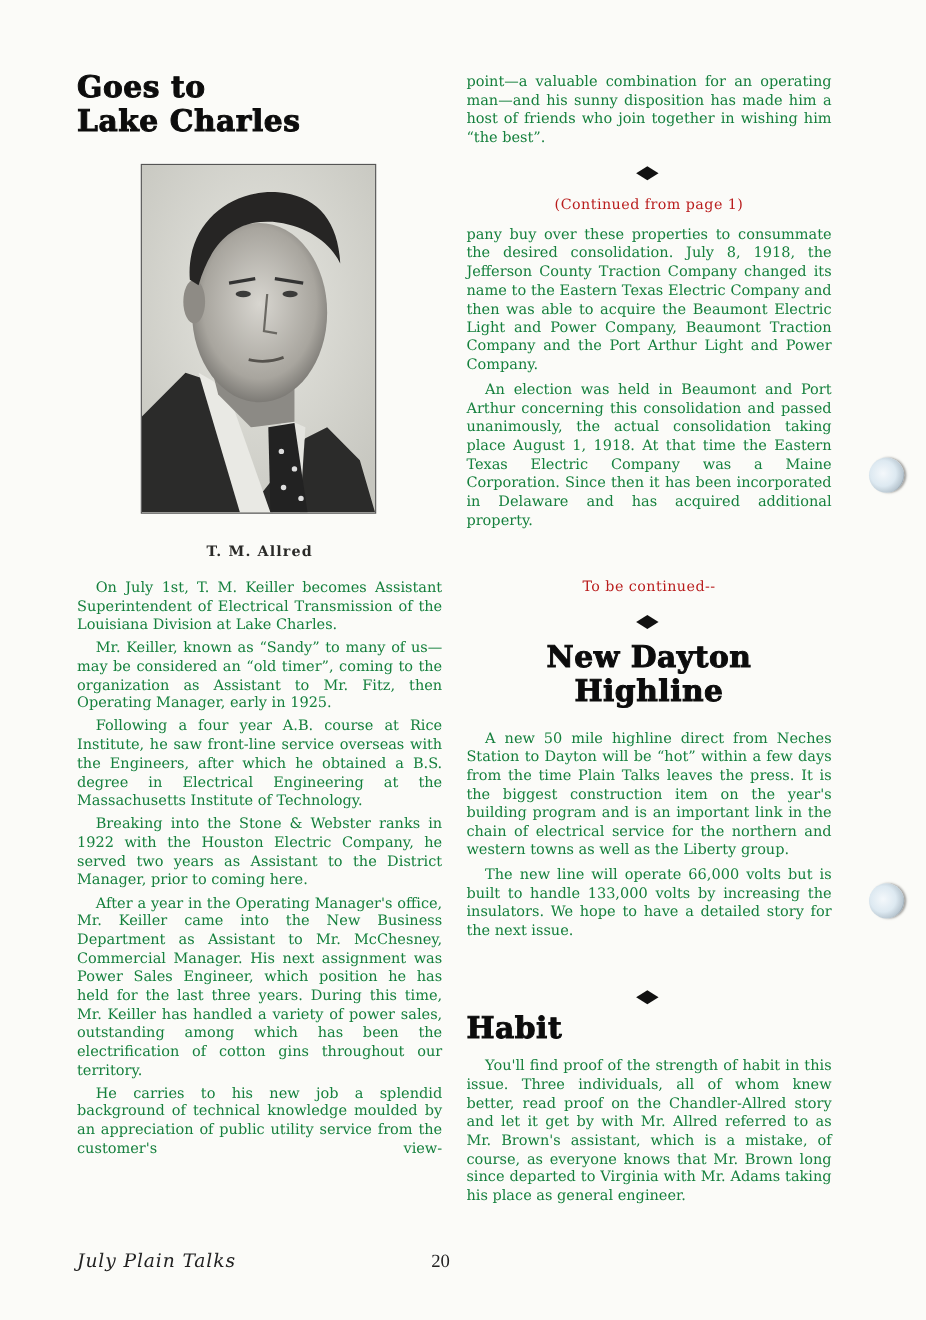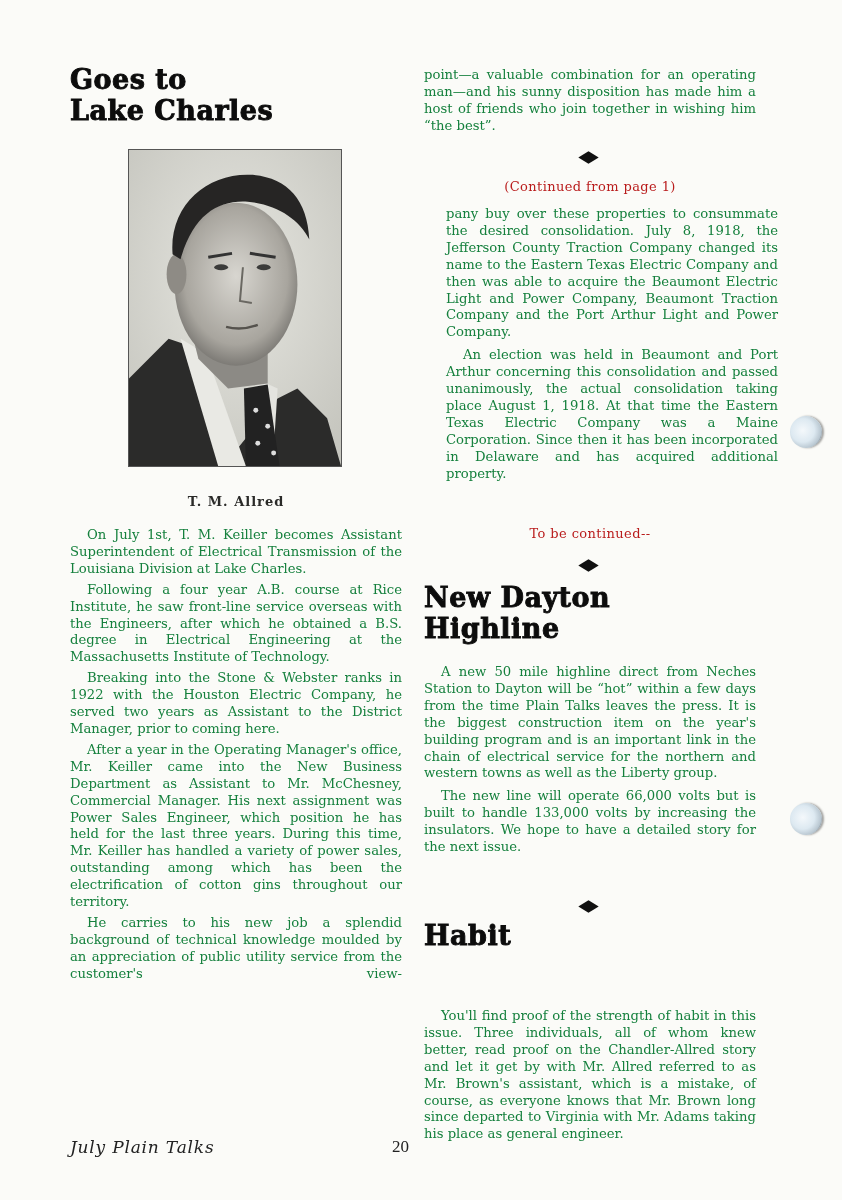--- a/index.html
+++ b/index.html
@@ -84,20 +84,21 @@
       <h1 class="headline">
         <span>Goes to</span><br>
         <span>Lake Charles</span>
       </h1>
     </div>
 
     <div class="caption" style="position:absolute; top:494px; left:0; width:332px;">T. M. Allred</div>
 
     <div style="position:absolute; top:527px; left:0; width:332px;">
       <p class="para">On July 1st, T. M. Keiller becomes Assistant Superintendent of Electrical Transmission of the Louisiana Division at Lake Charles.</p>
+      <p class="para">Mr. Keiller, known as “Sandy” to many of us—may be considered an “old timer”, coming to the organization as Assistant to Mr. Fitz, then Operating Manager, early in 1925.</p>
       <p class="para">Following a four year A.B. course at Rice Institute, he saw front-line service overseas with the Engineers, after which he obtained a B.S. degree in Electrical Engineering at the Massachusetts Institute of Technology.</p>
       <p class="para">Breaking into the Stone &amp; Webster ranks in 1922 with the Houston Electric Company, he served two years as Assistant to the District Manager, prior to coming here.</p>
       <p class="para">After a year in the Operating Manager's office, Mr. Keiller came into the New Business Department as Assistant to Mr. McChesney, Commercial Manager. His next assignment was Power Sales Engineer, which position he has held for the last three years. During this time, Mr. Keiller has handled a variety of power sales, outstanding among which has been the electrification of cotton gins throughout our territory.</p>
       <p class="para" style="text-align-last:justify;">He carries to his new job a splendid background of technical knowledge moulded by an appreciation of public utility service from the customer's view-</p>
     </div>
   </div>
 
   <div class="photo-frame" title="Portrait photograph of T. M. Keiller">
     <svg viewBox="0 0 214 318" preserveAspectRatio="none">
       <defs>
@@ -146,48 +147,48 @@
 
   <div class="col col-right">
     <div style="position:absolute; top:67px; left:0; width:332px;">
       <p class="para noindent">point—a valuable combination for an operating man—and his sunny disposition has made him a host of friends who join together in wishing him “the best”.</p>
     </div>
 
     <div class="diamond" style="position:absolute; top:154px; left:156px;"></div>
 
     <div class="centered-note" style="position:absolute; top:179px; left:0; width:332px;">(Continued from page 1)</div>
 
-    <div style="position:absolute; top:206px; left:0; width:332px;margin-left:22px;">
+    <div style="position:absolute; top:206px; left:0; width:332px;">
       <p class="para noindent">pany buy over these properties to consummate the desired consolidation. July 8, 1918, the Jefferson County Traction Company changed its name to the Eastern Texas Electric Company and then was able to acquire the Beaumont Electric Light and Power Company, Beaumont Traction Company and the Port Arthur Light and Power Company.</p>
       <p class="para" style="margin-top:6px;">An election was held in Beaumont and Port Arthur concerning this consolidation and passed unanimously, the actual consolidation taking place August 1, 1918. At that time the Eastern Texas Electric Company was a Maine Corporation. Since then it has been incorporated in Delaware and has acquired additional property.</p>
     </div>
 
     <div class="centered-note" style="position:absolute; top:526px; left:0; width:332px;">To be continued--</div>
 
     <div class="diamond" style="position:absolute; top:562px; left:156px;"></div>
 
-    <div style="position:absolute; top:582px; left:0; width:332px;">
+    <div style="position:absolute; top:582px; left:0; width:332px;text-align:center;">
       <h1 class="headline">
         <span>New Dayton</span><br>
         <span>Highline</span>
       </h1>
     </div>
 
     <div style="position:absolute; top:664px; left:0; width:332px;">
       <p class="para">A new 50 mile highline direct from Neches Station to Dayton will be “hot” within a few days from the time Plain Talks leaves the press. It is the biggest construction item on the year's building program and is an important link in the chain of electrical service for the northern and western towns as well as the Liberty group.</p>
       <p class="para" style="margin-top:6px;">The new line will operate 66,000 volts but is built to handle 133,000 volts by increasing the insulators. We hope to have a detailed story for the next issue.</p>
     </div>
 
     <div class="diamond" style="position:absolute; top:903px; left:156px;"></div>
 
     <div style="position:absolute; top:920px; left:0; width:332px;">
       <h1 class="headline">Habit</h1>
     </div>
 
-    <div style="position:absolute; top:1008px; left:0; width:332px;">
+    <div style="position:absolute; top:962px; left:0; width:332px;">
       <p class="para">You'll find proof of the strength of habit in this issue. Three individuals, all of whom knew better, read proof on the Chandler-Allred story and let it get by with Mr. Allred referred to as Mr. Brown's assistant, which is a mistake, of course, as everyone knows that Mr. Brown long since departed to Virginia with Mr. Adams taking his place as general engineer.</p>
     </div>
   </div>
 
   <div class="footer-title">July Plain Talks</div>
   <div class="page-number">20</div>
 
   <div class="punch-hole" style="left:790px; top:416px;"></div>
   <div class="punch-hole" style="left:790px; top:803px;"></div>
 </div>

